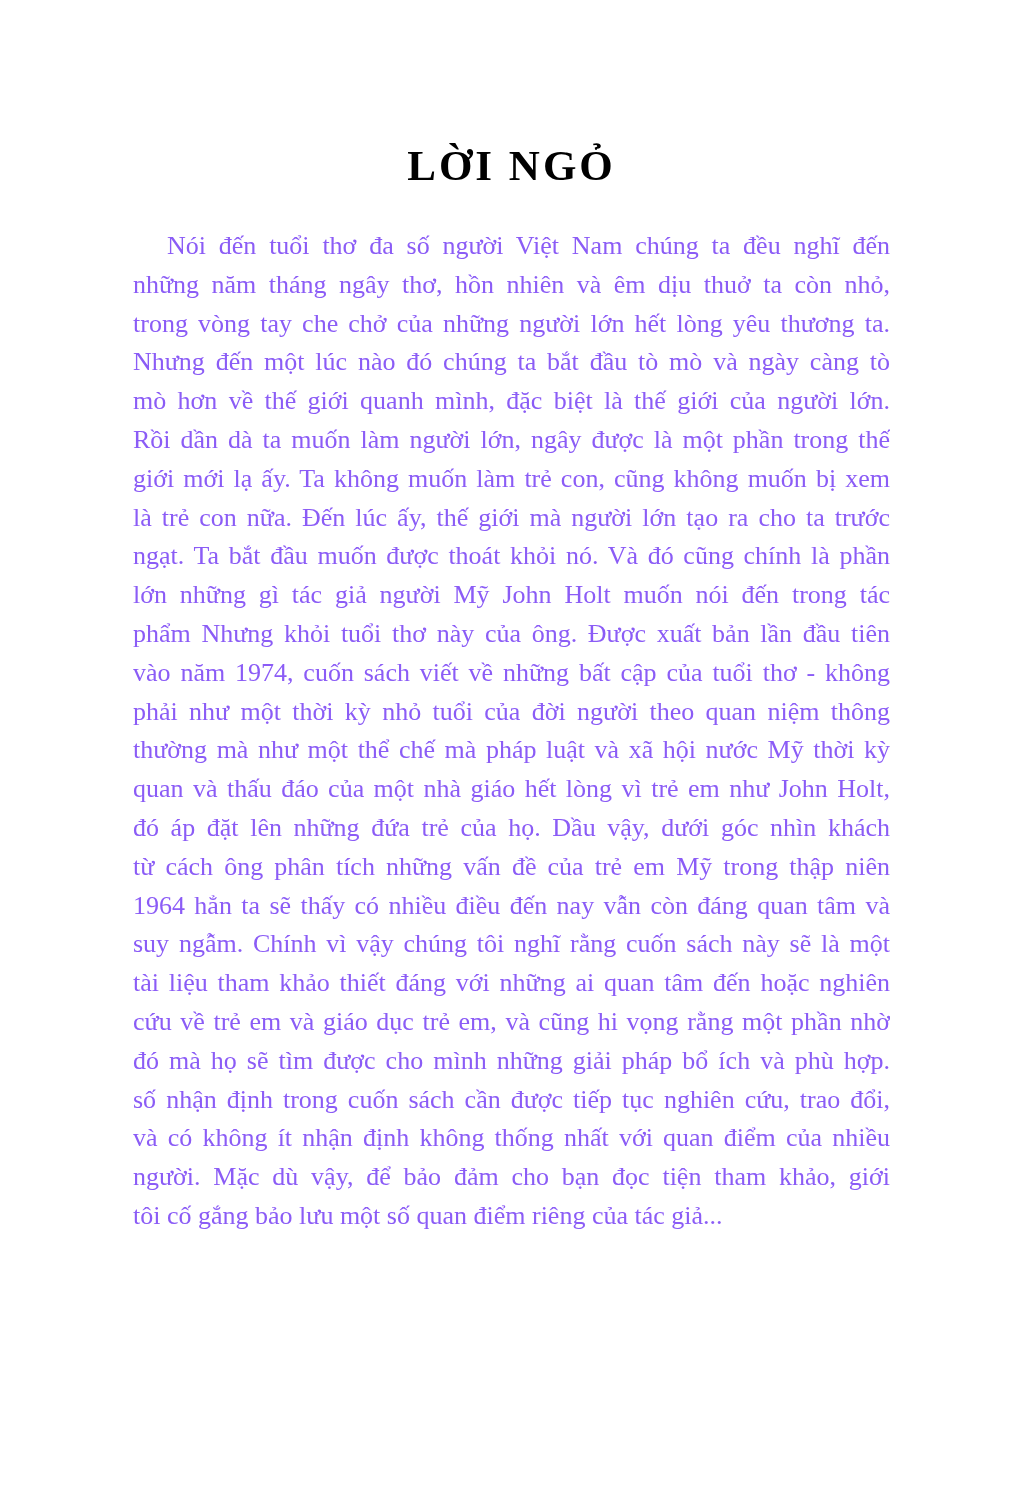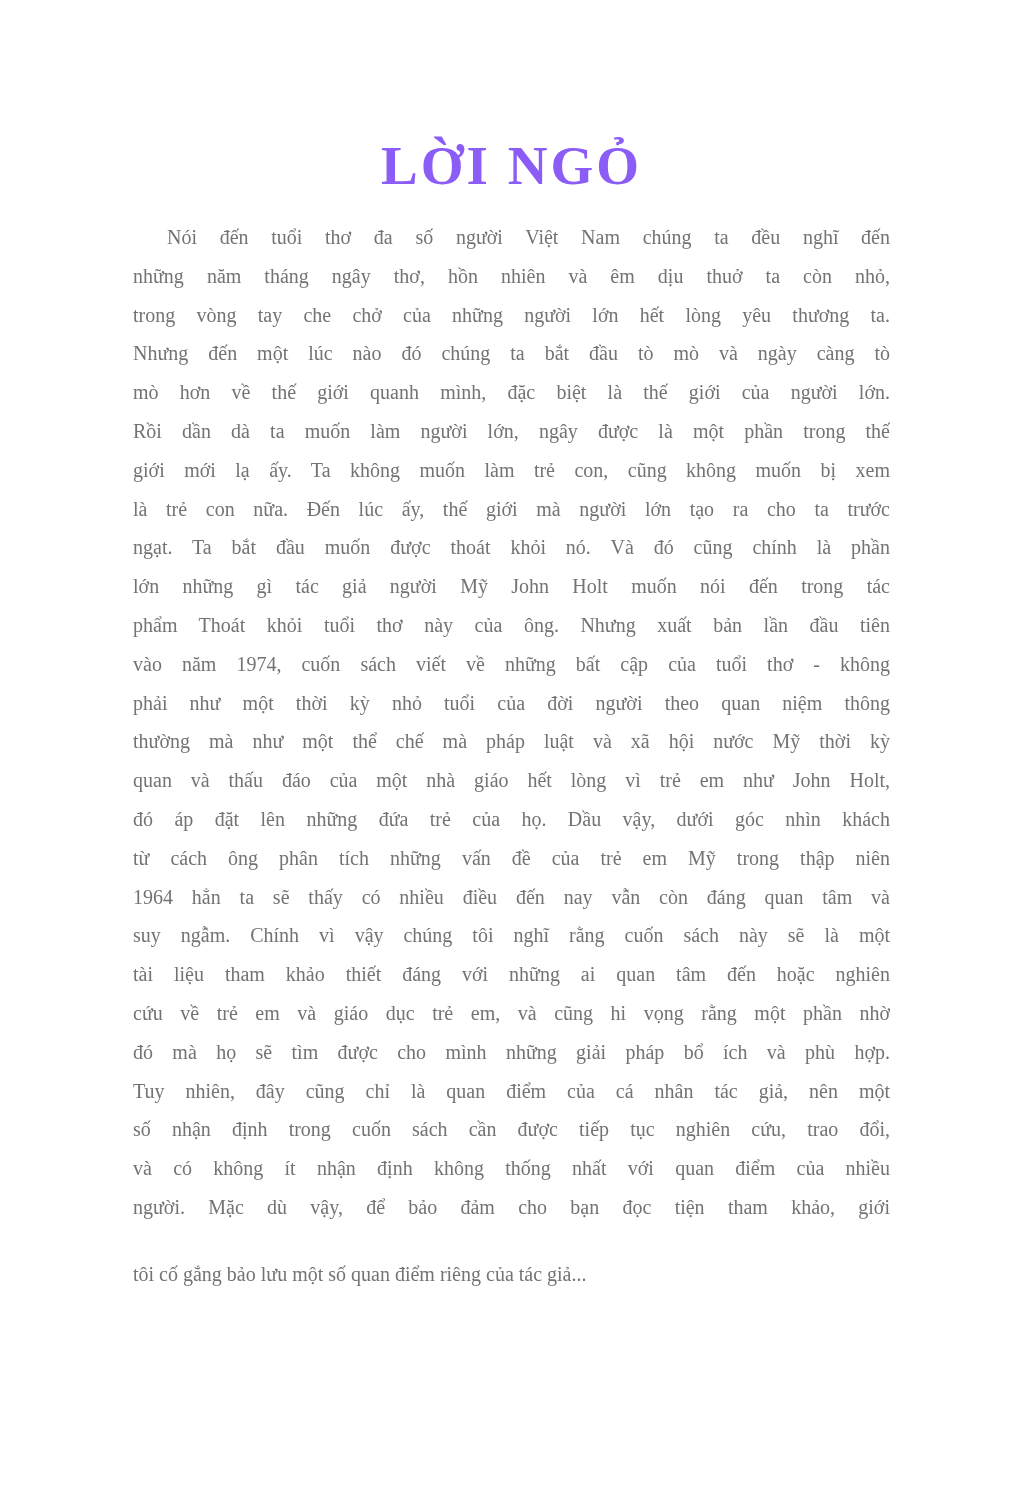--- a/index.html
+++ b/index.html
@@ -16,78 +16,76 @@
     color: #1b1b1b;
     overflow: hidden;
   }
   .title {
     position: absolute;
     top: 143px;
     left: 133px;
     width: 757px;
     margin: 0;
     text-align: center;
-    font-size: 55px;
+    font-size: 43px;
     line-height: 46px;
     font-weight: bold;
     letter-spacing: 3px;
-    color: #8b5cf6;
+    color: #000000;
   }
   .body-text {
     position: absolute;
-    top: 218px;
+    top: 227px;
     left: 133px;
     width: 757px;
-    font-size: 20px;
+    font-size: 26px;
     line-height: 38.8px;
-    color: #737373;
+    color: #8b5cf6;
   }
   .line {
     width: 100%;
     text-align: justify;
     text-align-last: justify;
     overflow: hidden;
     white-space: nowrap;
   }
   .line.first {
     text-indent: 34px;
   }
   .line.last {
     text-align: left;
     text-align-last: left;
-    margin-top: 28px;
   }
 </style>
 </head>
 <body>
 
 <div class="page">
   <h1 class="title">LỜI NGỎ</h1>
   <div class="body-text">
       <div class="line first">Nói đến tuổi thơ đa số người Việt Nam chúng ta đều nghĩ đến</div>
       <div class="line">những năm tháng ngây thơ, hồn nhiên và êm dịu thuở ta còn nhỏ,</div>
       <div class="line">trong vòng tay che chở của những người lớn hết lòng yêu thương ta.</div>
       <div class="line">Nhưng đến một lúc nào đó chúng ta bắt đầu tò mò và ngày càng tò</div>
       <div class="line">mò hơn về thế giới quanh mình, đặc biệt là thế giới của người lớn.</div>
       <div class="line">Rồi dần dà ta muốn làm người lớn, ngây được là một phần trong thế</div>
       <div class="line">giới mới lạ ấy. Ta không muốn làm trẻ con, cũng không muốn bị xem</div>
       <div class="line">là trẻ con nữa. Đến lúc ấy, thế giới mà người lớn tạo ra cho ta trước</div>
       <div class="line">ngạt. Ta bắt đầu muốn được thoát khỏi nó. Và đó cũng chính là phần</div>
       <div class="line">lớn những gì tác giả người Mỹ John Holt muốn nói đến trong tác</div>
-      <div class="line">phẩm Thoát khỏi tuổi thơ này của ông. Nhưng xuất bản lần đầu tiên</div>
+      <div class="line">phẩm Nhưng khỏi tuổi thơ này của ông. Được xuất bản lần đầu tiên</div>
       <div class="line">vào năm 1974, cuốn sách viết về những bất cập của tuổi thơ - không</div>
       <div class="line">phải như một thời kỳ nhỏ tuổi của đời người theo quan niệm thông</div>
       <div class="line">thường mà như một thể chế mà pháp luật và xã hội nước Mỹ thời kỳ</div>
       <div class="line">quan và thấu đáo của một nhà giáo hết lòng vì trẻ em như John Holt,</div>
       <div class="line">đó áp đặt lên những đứa trẻ của họ. Dầu vậy, dưới góc nhìn khách</div>
       <div class="line">từ cách ông phân tích những vấn đề của trẻ em Mỹ trong thập niên</div>
       <div class="line">1964 hẳn ta sẽ thấy có nhiều điều đến nay vẫn còn đáng quan tâm và</div>
       <div class="line">suy ngẫm. Chính vì vậy chúng tôi nghĩ rằng cuốn sách này sẽ là một</div>
       <div class="line">tài liệu tham khảo thiết đáng với những ai quan tâm đến hoặc nghiên</div>
       <div class="line">cứu về trẻ em và giáo dục trẻ em, và cũng hi vọng rằng một phần nhờ</div>
       <div class="line">đó mà họ sẽ tìm được cho mình những giải pháp bổ ích và phù hợp.</div>
-      <div class="line">Tuy nhiên, đây cũng chỉ là quan điểm của cá nhân tác giả, nên một</div>
       <div class="line">số nhận định trong cuốn sách cần được tiếp tục nghiên cứu, trao đổi,</div>
       <div class="line">và có không ít nhận định không thống nhất với quan điểm của nhiều</div>
       <div class="line">người. Mặc dù vậy, để bảo đảm cho bạn đọc tiện tham khảo, giới</div>
       <div class="line last">tôi cố gắng bảo lưu một số quan điểm riêng của tác giả...</div>
     </div>
 </div>
 
 </body></html>

